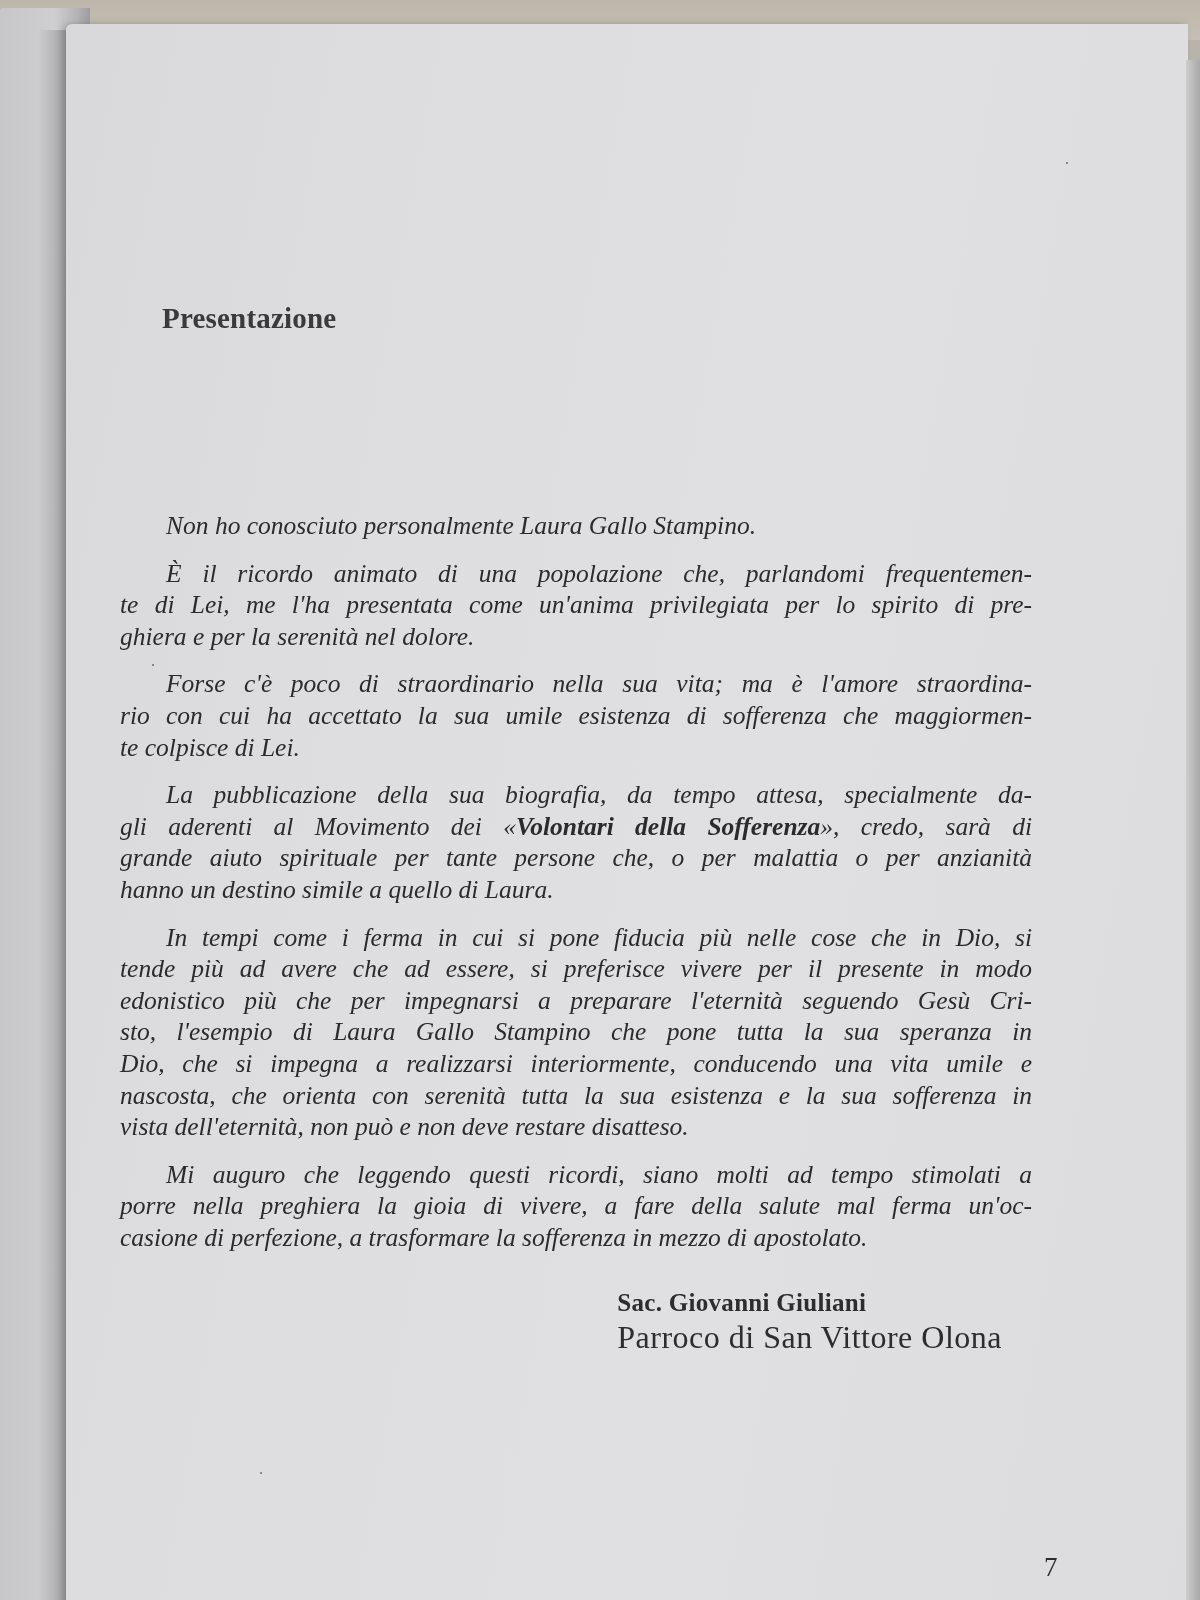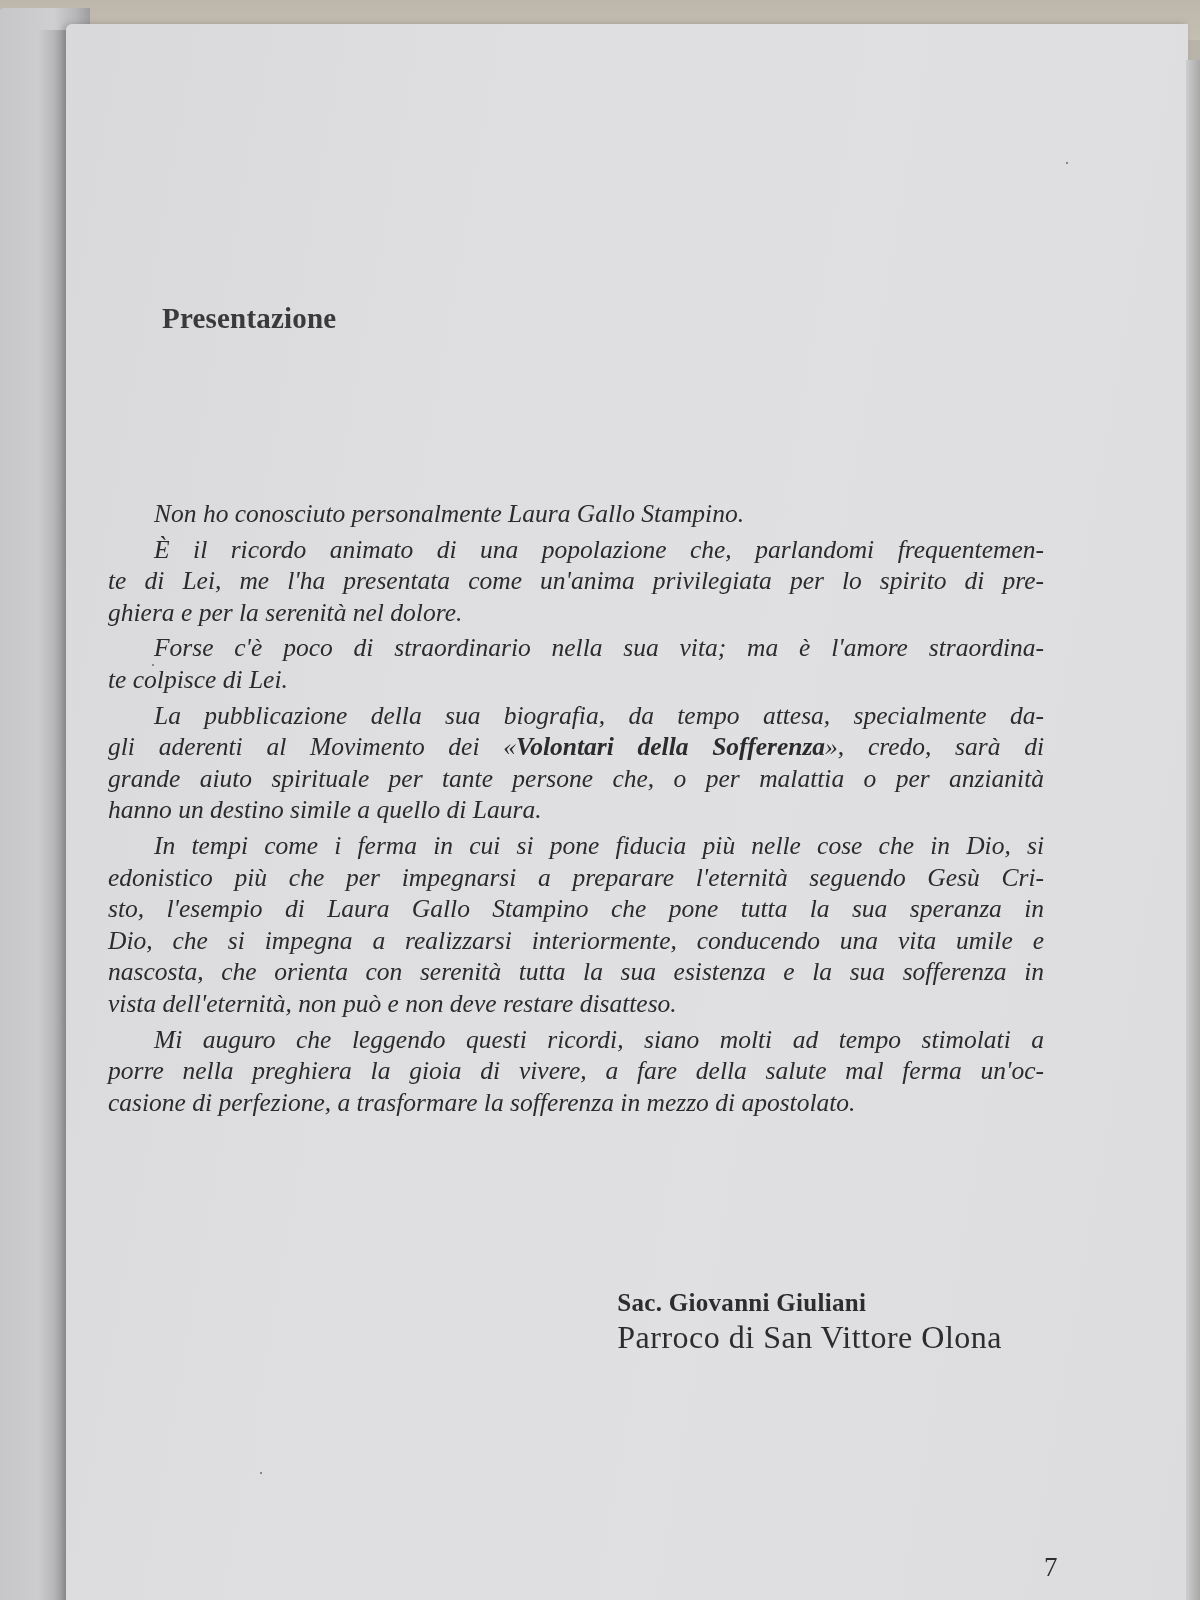--- a/index.html
+++ b/index.html
@@ -61,21 +61,21 @@
       left: 38px; top: 470px;
       width: 944px;
       font-family: "Liberation Serif", "DejaVu Serif", serif;
       font-style: italic;
       font-size: 25.5px;
       line-height: 31.6px;
       color: #2b2b2e;
       text-align: justify;
     }
     .body-text p {
-      margin: 4px;
+      margin: 16px;
       text-indent: 46px;
     }
     .body-text .line {
       display: block;
     }
     .body-text strong {
       font-weight: bold;
       font-style: italic;
     }
     .signature {
@@ -122,30 +122,32 @@
     <p>
       <span class="line" style="text-align:left">Non ho conosciuto personalmente Laura Gallo Stampino.</span>
     </p>
     <p>
       <span class="line" style="text-align-last:justify">È il ricordo animato di una popolazione che, parlandomi frequentemen-</span>
       <span class="line" style="text-align-last:justify;text-indent:0">te di Lei, me l'ha presentata come un'anima privilegiata per lo spirito di pre-</span>
       <span class="line" style="text-indent:0">ghiera e per la serenità nel dolore.</span>
     </p>
     <p>
       <span class="line" style="text-align-last:justify">Forse c'è poco di straordinario nella sua vita; ma è l'amore straordina-</span>
+      <span class="line" style="text-align-last:justify;text-indent:0">rio con cui ha accettato la sua umile esistenza di sofferenza che maggiormen-</span>
       <span class="line" style="text-indent:0">te colpisce di Lei.</span>
     </p>
     <p>
       <span class="line" style="text-align-last:justify">La pubblicazione della sua biografia, da tempo attesa, specialmente da-</span>
       <span class="line" style="text-align-last:justify;text-indent:0"><span>gli aderenti al Movimento dei «</span><strong>Volontari della Sofferenza</strong><span>», credo, sarà di</span></span>
       <span class="line" style="text-align-last:justify;text-indent:0">grande aiuto spirituale per tante persone che, o per malattia o per anzianità</span>
       <span class="line" style="text-indent:0">hanno un destino simile a quello di Laura.</span>
     </p>
     <p>
       <span class="line" style="text-align-last:justify">In tempi come i ferma in cui si pone fiducia più nelle cose che in Dio, si</span>
+      <span class="line" style="text-align-last:justify;text-indent:0">tende più ad avere che ad essere, si preferisce vivere per il presente in modo</span>
       <span class="line" style="text-align-last:justify;text-indent:0">edonistico più che per impegnarsi a preparare l'eternità seguendo Gesù Cri-</span>
       <span class="line" style="text-align-last:justify;text-indent:0">sto, l'esempio di Laura Gallo Stampino che pone tutta la sua speranza in</span>
       <span class="line" style="text-align-last:justify;text-indent:0">Dio, che si impegna a realizzarsi interiormente, conducendo una vita umile e</span>
       <span class="line" style="text-align-last:justify;text-indent:0">nascosta, che orienta con serenità tutta la sua esistenza e la sua sofferenza in</span>
       <span class="line" style="text-indent:0">vista dell'eternità, non può e non deve restare disatteso.</span>
     </p>
     <p>
       <span class="line" style="text-align-last:justify">Mi auguro che leggendo questi ricordi, siano molti ad tempo stimolati a</span>
       <span class="line" style="text-align-last:justify;text-indent:0">porre nella preghiera la gioia di vivere, a fare della salute mal ferma un'oc-</span>
       <span class="line" style="text-indent:0">casione di perfezione, a trasformare la sofferenza in mezzo di apostolato.</span>

